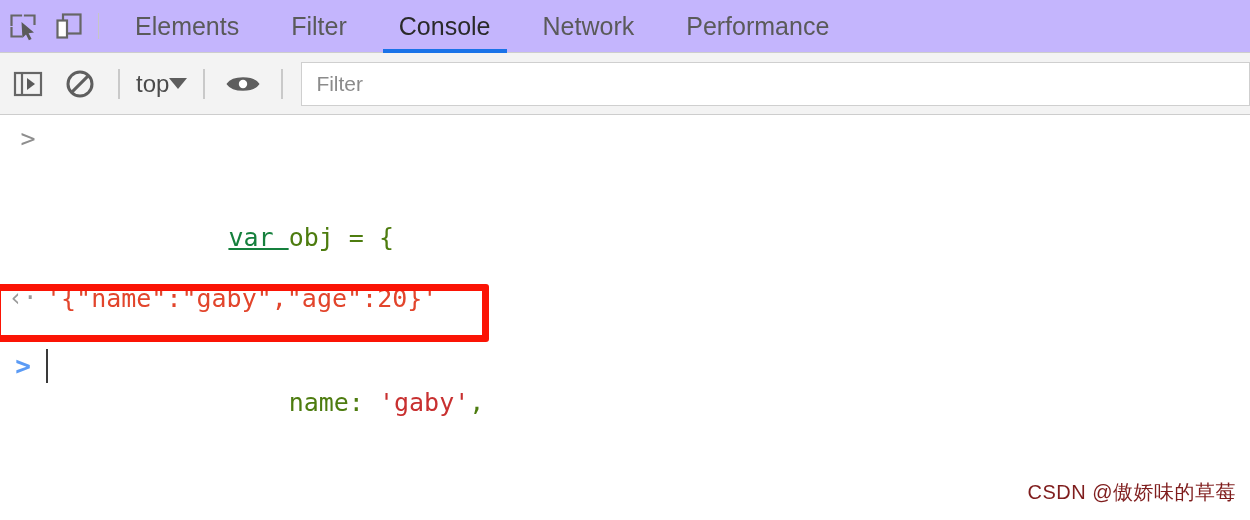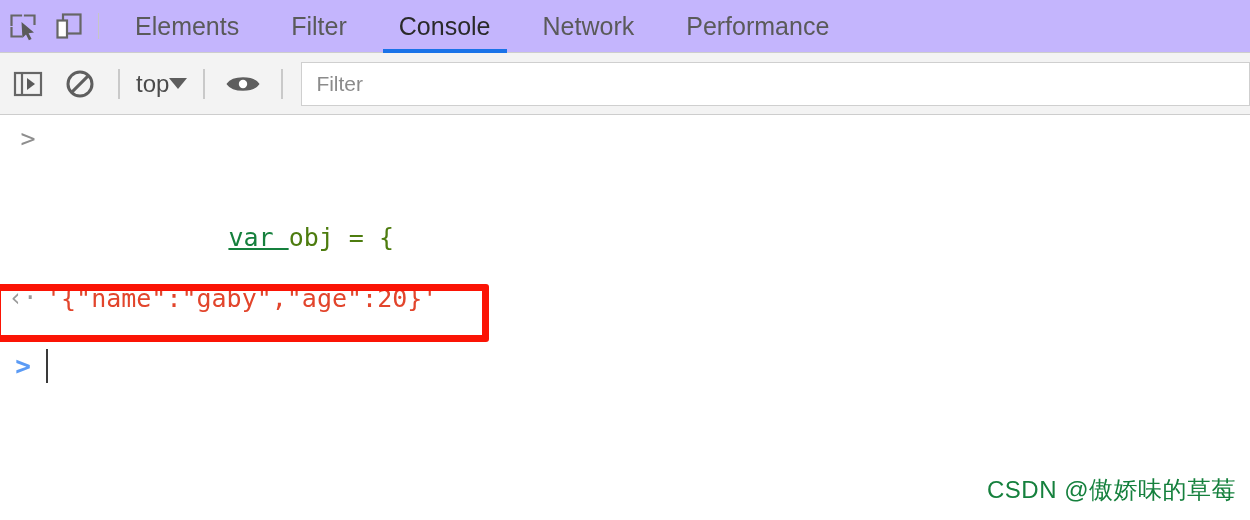--- a/index.html
+++ b/index.html
@@ -239,22 +239,22 @@
     height: 34px;
     background: #3a3a3a;
     flex: 0 0 auto;
   }
 
   
   .watermark {
     position: absolute;
     right: 14px;
     bottom: 14px;
-    font-size: 24px;
-    color: #15803d;
+    font-size: 20px;
+    color: #7f1d1d;
     font-family: "Liberation Sans", sans-serif;
     white-space: nowrap;
     letter-spacing: 0.5px;
   }
 </style>
 </head>
 <body>
 
 <div class="tabbar">
 
@@ -345,20 +345,23 @@
 
 <div class="console">
 
   <div class="input-group">
     <div class="gutter-arrow">&gt;</div>
     <div class="code-lines code-mono">
       <div>
         <span class="tok-kw">var </span><span class="tok-plain">obj = {</span>
       </div>
       <div>
+        <span class="tok-plain">    name: </span><span class="tok-str">'gaby'</span><span class="tok-plain">,</span>
+      </div>
+      <div>
         
       </div>
       
       
     </div>
   </div>
 
   <div class="result-row">
     <div class="result-arrow">‹·</div>
     <div class="result-text">'{"name":"gaby","age":20}'</div>

